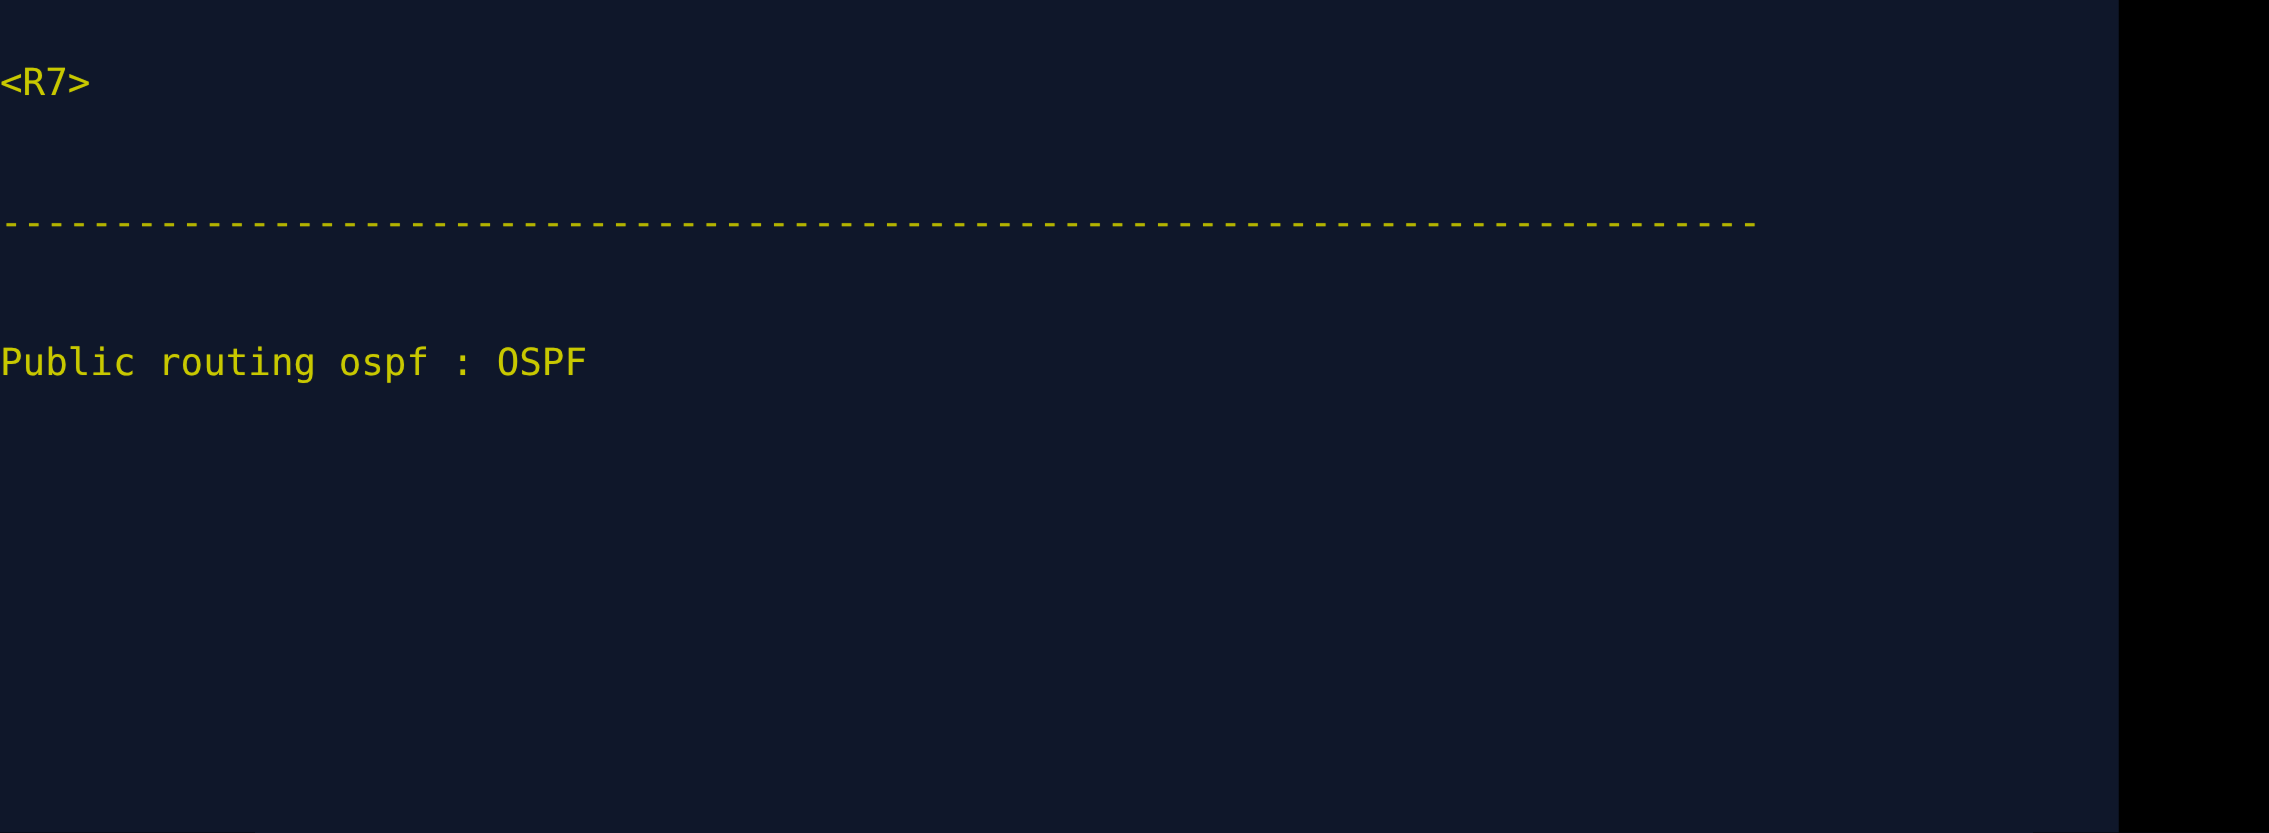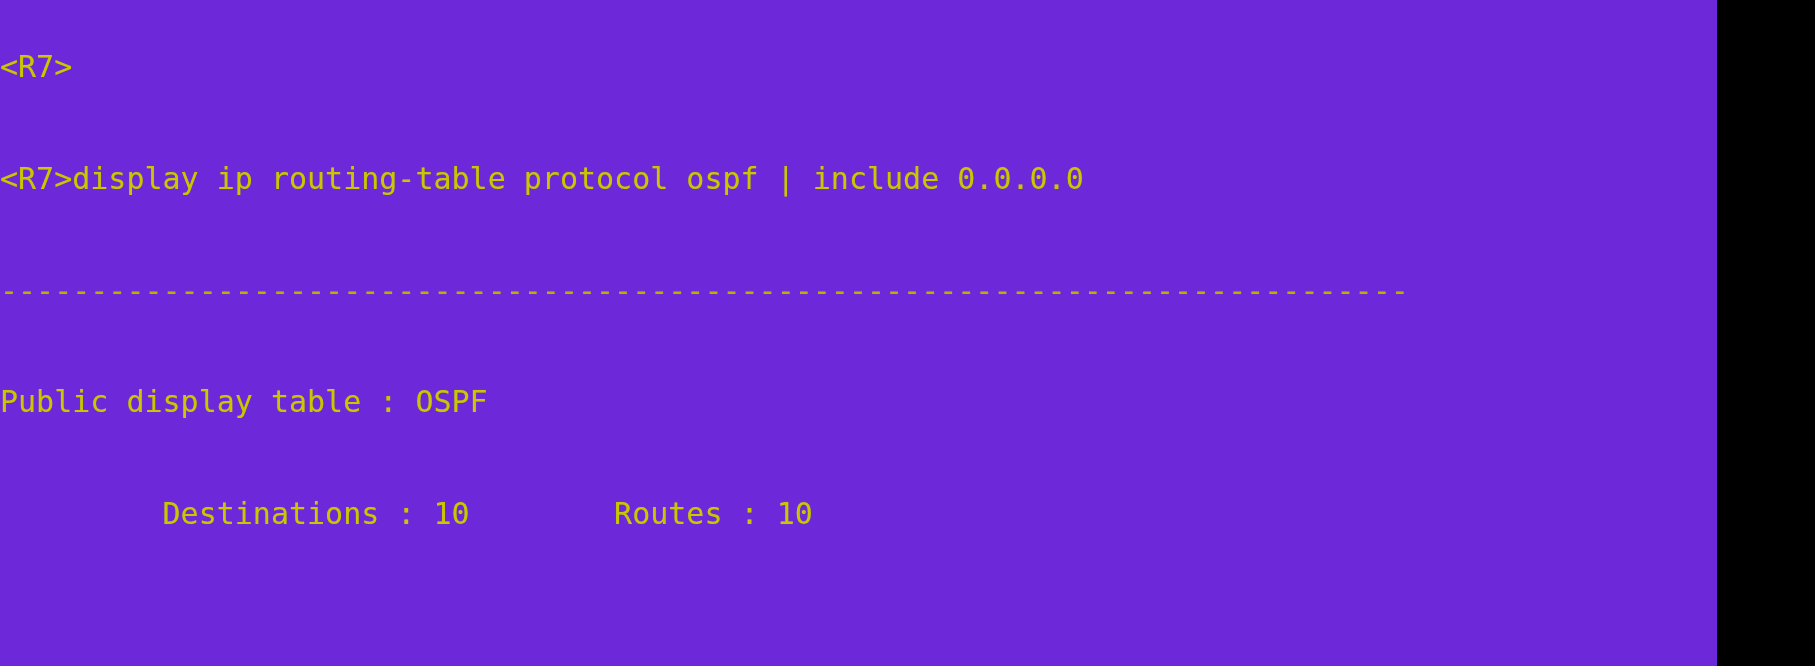--- a/index.html
+++ b/index.html
@@ -12,23 +12,22 @@
     width: 1815px;
     height: 666px;
     overflow: hidden;
     font-family: "DejaVu Sans Mono", "Liberation Mono", monospace;
   }
 
   #terminal {
     position: relative;
     width: 1695px;
     height: 666px;
-    background: #6d28d9;
+    background: #0f172a;
     overflow: hidden;
-    padding-left: 22px;
   }
 
   
   #console {
     position: absolute;
     left: 0;
     top: -26px;
     width: 1815px;
     color: #c8c800;
     font-family: "DejaVu Sans Mono", "Liberation Mono", monospace;
@@ -54,24 +53,22 @@
     color: #b3b300;
     overflow: hidden;
   }
 </style>
 </head>
 <body>
 
 <div id="terminal">
   <div id="console">
     <span class="line">&lt;R7&gt;</span>
-    <span class="line">&lt;R7&gt;display ip routing-table protocol ospf | include 0.0.0.0</span>
     <span class="rule">------------------------------------------------------------------------------</span>
-    <span class="line">Public display table : OSPF</span>
-    <span class="line">         Destinations : 10        Routes : 10</span>
+    <span class="line">Public routing ospf : OSPF</span>
     
     
     
     
     
     
     
     
     
     

